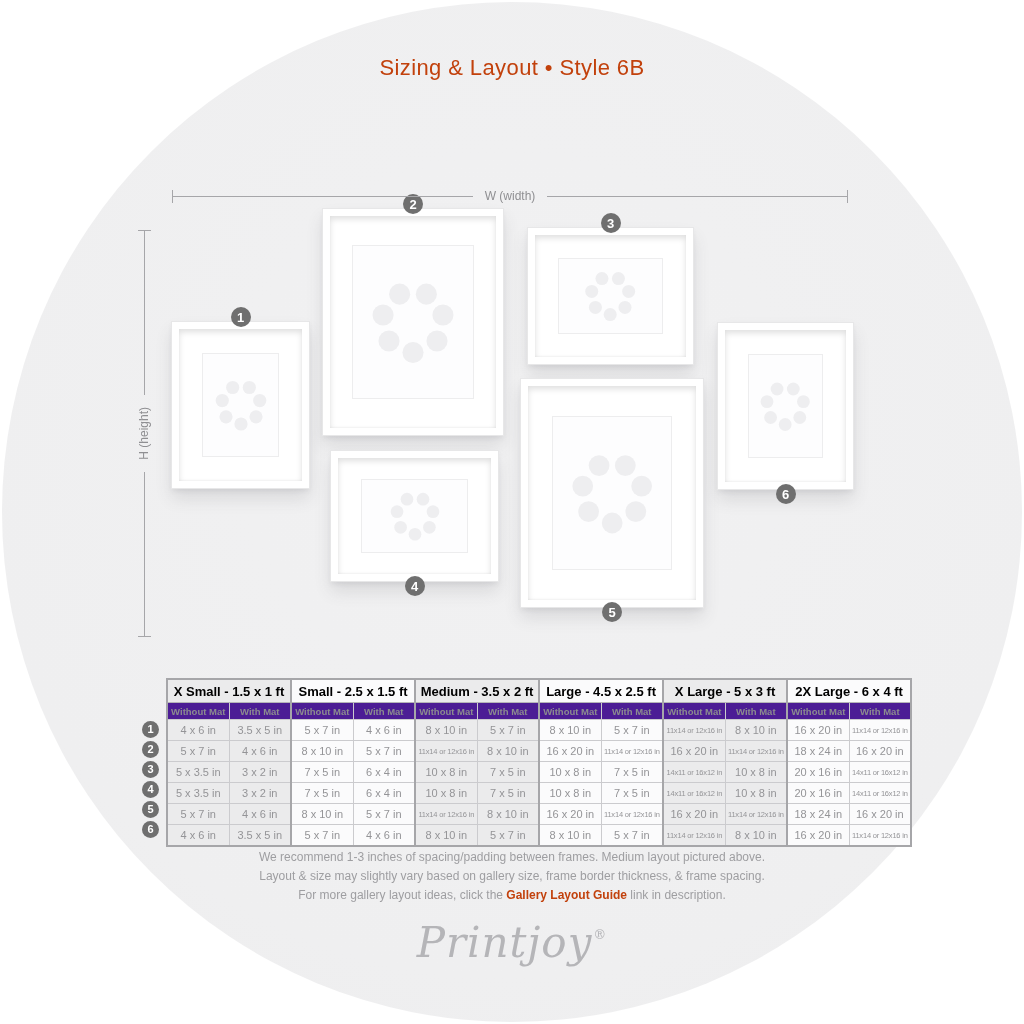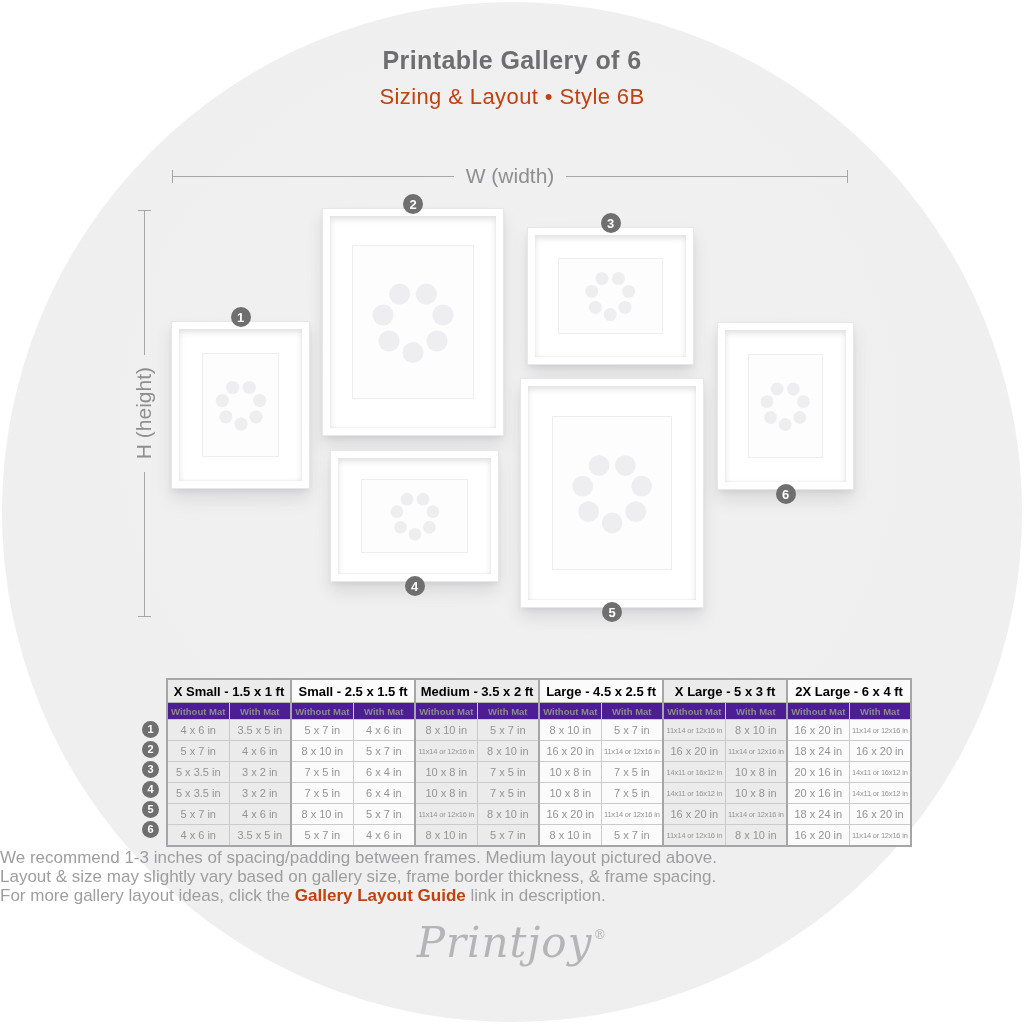--- a/index.html
+++ b/index.html
@@ -11,21 +11,21 @@
   
   .bg-circle{position:absolute;left:2px;top:2px;width:1020px;height:1020px;border-radius:50%;
              background:radial-gradient(circle at 50% 42%, #f1f1f2 0%, #efeff0 70%, #ededee 100%);}
 
   
   .hdr{position:absolute;top:46px;left:0;right:0;text-align:center;z-index:2;}
   .hdr h1{margin:0;font-size:25px;font-weight:bold;color:#6e6e70;letter-spacing:.4px;}
   .hdr h2{margin:9px 0 0;font-size:22px;font-weight:normal;color:#c2410c;letter-spacing:.4px;}
 
   
-  .dim{position:absolute;color:#8f8f92;font-size:21px;z-index:2;}
+  .dim{position:absolute;color:#8f8f92;font-size:12px;z-index:2;margin-top:20px;}
   .dim-w{left:172px;top:168px;width:676px;height:16px;display:flex;align-items:center;}
   .dim-w .tick{width:1px;height:13px;background:#a6a6a9;}
   .dim .seg{background:#a6a6a9;}
   .dim-w .seg{flex:1;height:1px;}
   .dim-w .lbl{padding:0 12px;white-space:nowrap;}
   .dim-h{left:136px;top:210px;width:16px;height:407px;display:flex;flex-direction:column;align-items:center;}
   .dim-h .tick{height:1px;width:13px;background:#a6a6a9;}
   .dim-h .seg{flex:1;width:1px;}
   .dim-h .lbl{padding:12px 0;writing-mode:vertical-rl;transform:rotate(180deg);white-space:nowrap;}
 
@@ -68,39 +68,38 @@
   table.sz th.g{height:22px;font-size:13px;font-weight:bold;color:#000000;border-right:2px solid #a6a6a9;
                 border-bottom:1px solid #b5b5b8;}
   table.sz th.s{height:16px;font-size:9.5px;font-weight:bold;color:#8c8c8f;background:#4c1d95;}
   table.sz th.s.gr,table.sz td.gr{border-right:2px solid #a6a6a9;}
   table.sz td{height:20px;font-size:11px;color:#949497;}
   table.sz td.small{font-size:7.5px;letter-spacing:-.2px;}
   table.sz .sh{background:var(--shade,#ebebec);}
   table.sz .wh{background:#fbfbfc;}
 
   
-  .note{position:absolute;top:848px;left:0;right:0;z-index:2;
-        font-size:17px;line-height:19px;color:#9e9ea1;}
+  .note{position:absolute;top:848px;left:0;right:0;text-align:center;z-index:2;
+        font-size:12px;line-height:19px;color:#9e9ea1;}
   .note b{color:#c2410c;}
 
   
   .logo{position:absolute;top:922px;left:0;right:0;text-align:center;z-index:2;}
   .wordmark{font-family:"DejaVu Serif","Liberation Serif",serif;font-style:italic;
             font-size:42px;color:#b5b5b8;letter-spacing:1px;line-height:1;}
   .wordmark sup{font-size:13px;font-style:normal;vertical-align:18px;margin-left:1px;}
   .tagline{margin-top:3px;font-size:10.5px;letter-spacing:2.6px;color:#a9a9ac;}
 </style>
 </head>
 <body>
 
 <div class="canvas">
   <div class="bg-circle"></div>
 
   <div class="hdr">
-    <h1>Printable Gallery of 6</h1>
     <h2>Sizing &amp; Layout • Style 6B</h2>
   </div>
 
   <div class="dim dim-w">
     <span class="tick"></span>
     <span class="seg"></span>
     <span class="lbl">W (width)</span>
     <span class="seg"></span>
     <span class="tick"></span>
   </div>

